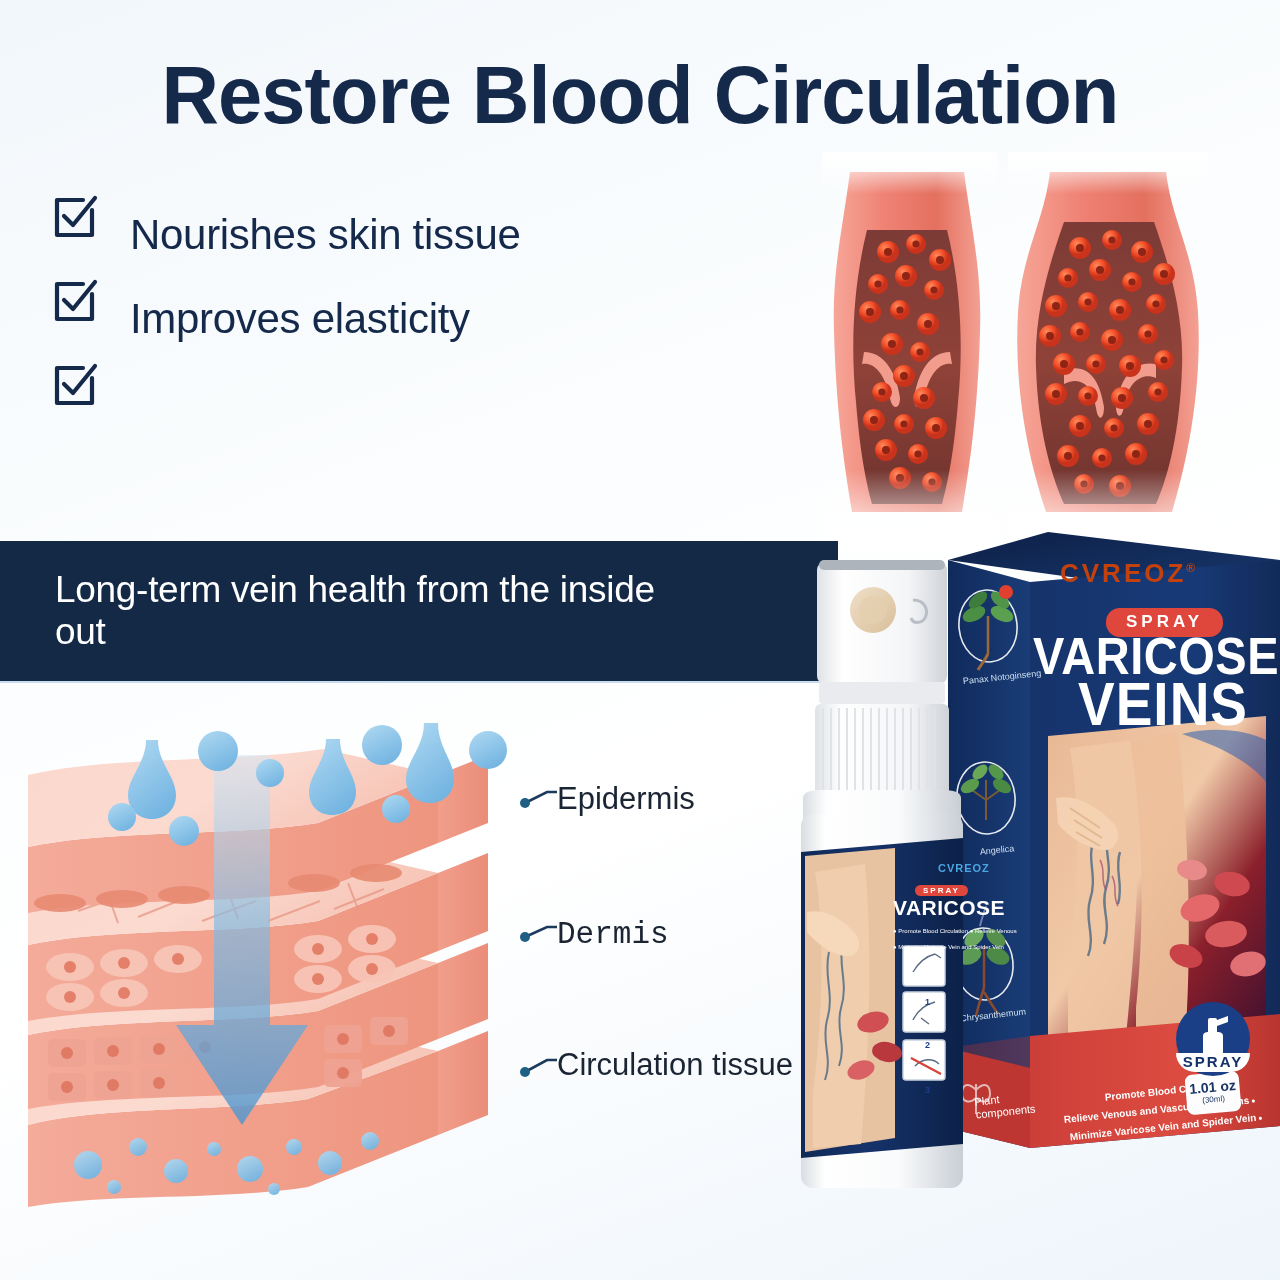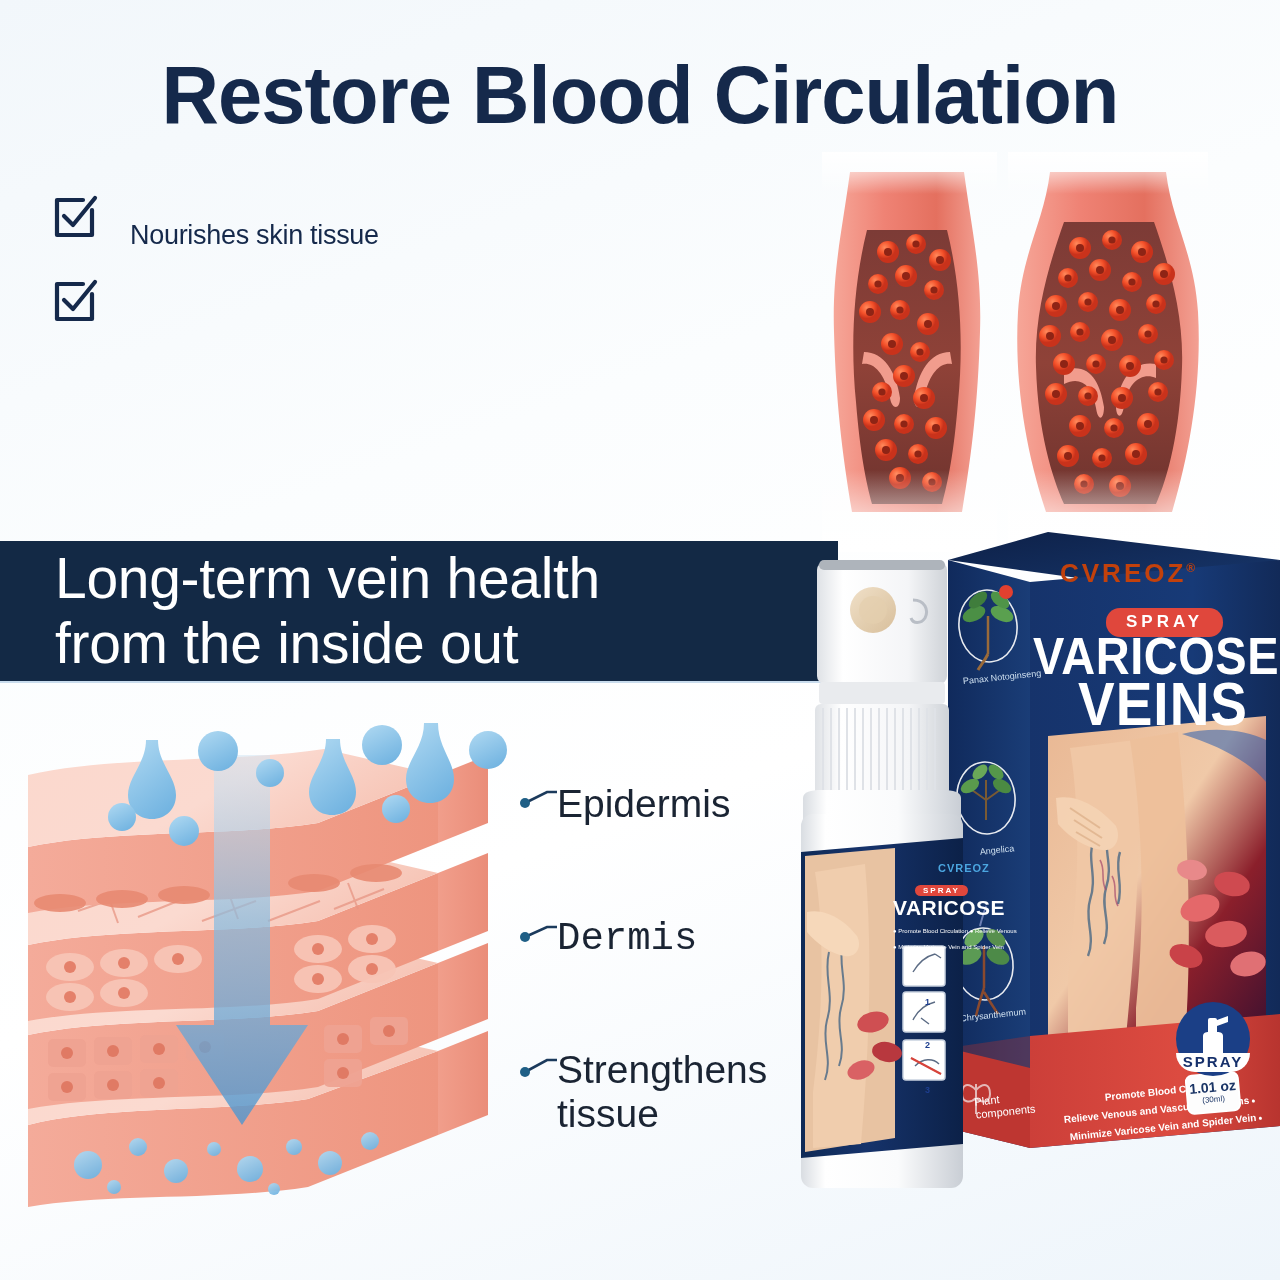--- a/index.html
+++ b/index.html
@@ -15,44 +15,44 @@
     position:absolute; left:0; top:48px; width:1280px; text-align:center;
     font-size:82px; font-weight:bold; color:#15294b; letter-spacing:-1px;
     transform:scaleX(.97); white-space:nowrap;
   }
 
   
   .benefits { position:absolute; left:52px; top:175px; width:720px; }
   .benefit { display:flex; align-items:center; height:84px; }
   .cbox { width:46px; height:46px; flex:0 0 46px; position:relative; margin-right:32px; }
   .cbox svg { width:46px; height:46px; display:block; overflow:visible; }
-  .benefit-label { font-size:27px; color:#15294b; font-weight:500; letter-spacing:-.3px;margin-top:36px; }
+  .benefit-label { font-size:42px; color:#15294b; font-weight:500; letter-spacing:-.3px;margin-top:36px; }
 
   
   .banner {
     position:absolute; left:0; top:541px; width:838px; height:140px;
     background:#132945; box-shadow:0 2px 0 #c9dced;
     display:flex; align-items:center; z-index:6;
   }
   .banner-text {
-    color:#ffffff; font-size:57px; line-height:1.14; font-weight:500;
+    color:#ffffff; font-size:37px; line-height:1.14; font-weight:500;
     padding-left:55px; letter-spacing:-.3px; max-width:700px;
   }
 
   
   .veins { position:absolute; left:812px; top:152px; width:470px; height:400px; z-index:2; }
   .veins svg { width:100%; height:100%; display:block; }
 
   
   .skin { position:absolute; left:18px; top:695px; width:530px; height:530px; z-index:3; }
   .skin svg { width:100%; height:100%; display:block; }
 
   
   .skin-labels { position:absolute; left:495px; top:700px; width:340px; height:500px; z-index:4; }
-  .lbl { position:absolute; font-size:39px; color:#1a2433; line-height:1.12; }
+  .lbl { position:absolute; font-size:31px; color:#1a2433; line-height:1.12; }
   .lbl-epidermis { left:62px; top:82px; }
   .lbl-dermis   { left:62px; top:218px;font-family:Liberation Mono, monospace; }
   .lbl-subcut   { left:62px; top:348px; width:250px; }
   .leader { position:absolute; stroke:#1b3a5c; stroke-width:2.6; fill:none; }
   .leader-dot { fill:#1f5f86; }
 
   
   .bottle { position:absolute; left:795px; top:552px; width:200px; height:640px; z-index:7; }
   .bottle svg { width:100%; height:100%; display:block; }
 
@@ -144,20 +144,29 @@
   <div class="benefit">
     <span class="cbox">
       <svg viewBox="0 0 46 46">
         <path d="M40 16 V41 H5 V6 H31" fill="none" stroke="#15294b" stroke-width="4.2" stroke-linecap="round" stroke-linejoin="round"></path>
         <path d="M12 22 L21 31 L43 4" fill="none" stroke="#15294b" stroke-width="4.2" stroke-linecap="round" stroke-linejoin="round"></path>
       </svg>
     </span>
     <span class="benefit-label">Nourishes skin tissue</span>
   </div>
 
+  <div class="benefit">
+    <span class="cbox">
+      <svg viewBox="0 0 46 46">
+        <path d="M40 16 V41 H5 V6 H31" fill="none" stroke="#15294b" stroke-width="4.2" stroke-linecap="round" stroke-linejoin="round"></path>
+        <path d="M12 22 L21 31 L43 4" fill="none" stroke="#15294b" stroke-width="4.2" stroke-linecap="round" stroke-linejoin="round"></path>
+      </svg>
+    </span>
+    <span class="benefit-label">Improves elasticity</span>
+  </div>
 
 
   <div class="benefit">
     <span class="cbox">
       <svg viewBox="0 0 46 46">
         <path d="M40 16 V41 H5 V6 H31" fill="none" stroke="#15294b" stroke-width="4.2" stroke-linecap="round" stroke-linejoin="round"></path>
         <path d="M12 22 L21 31 L43 4" fill="none" stroke="#15294b" stroke-width="4.2" stroke-linecap="round" stroke-linejoin="round"></path>
       </svg>
     </span>
   </div>
@@ -476,21 +485,21 @@
   <svg width="340" height="500" style="position:absolute;left:0;top:0;">
     <path class="leader" d="M30 103 L52 92 L62 92"></path>
     <circle class="leader-dot" cx="30" cy="103" r="5"></circle>
     <path class="leader" d="M30 237 L52 227 L62 227"></path>
     <circle class="leader-dot" cx="30" cy="237" r="5"></circle>
     <path class="leader" d="M30 372 L52 360 L62 360"></path>
     <circle class="leader-dot" cx="30" cy="372" r="5"></circle>
   </svg>
   <div class="lbl lbl-epidermis">Epidermis</div>
   <div class="lbl lbl-dermis">Dermis</div>
-  <div class="lbl lbl-subcut">Strengthens tissue</div>
+  <div class="lbl lbl-subcut">Circulation tissue</div>
 </div>
 
 <div class="banner">
   <div class="banner-text">Long-term vein health from the inside out</div>
 </div>
 
 <div class="box">
   <svg viewBox="0 0 350 665">
     <defs>
       <linearGradient id="boxSideG" x1="0" y1="0" x2="1" y2="0">

